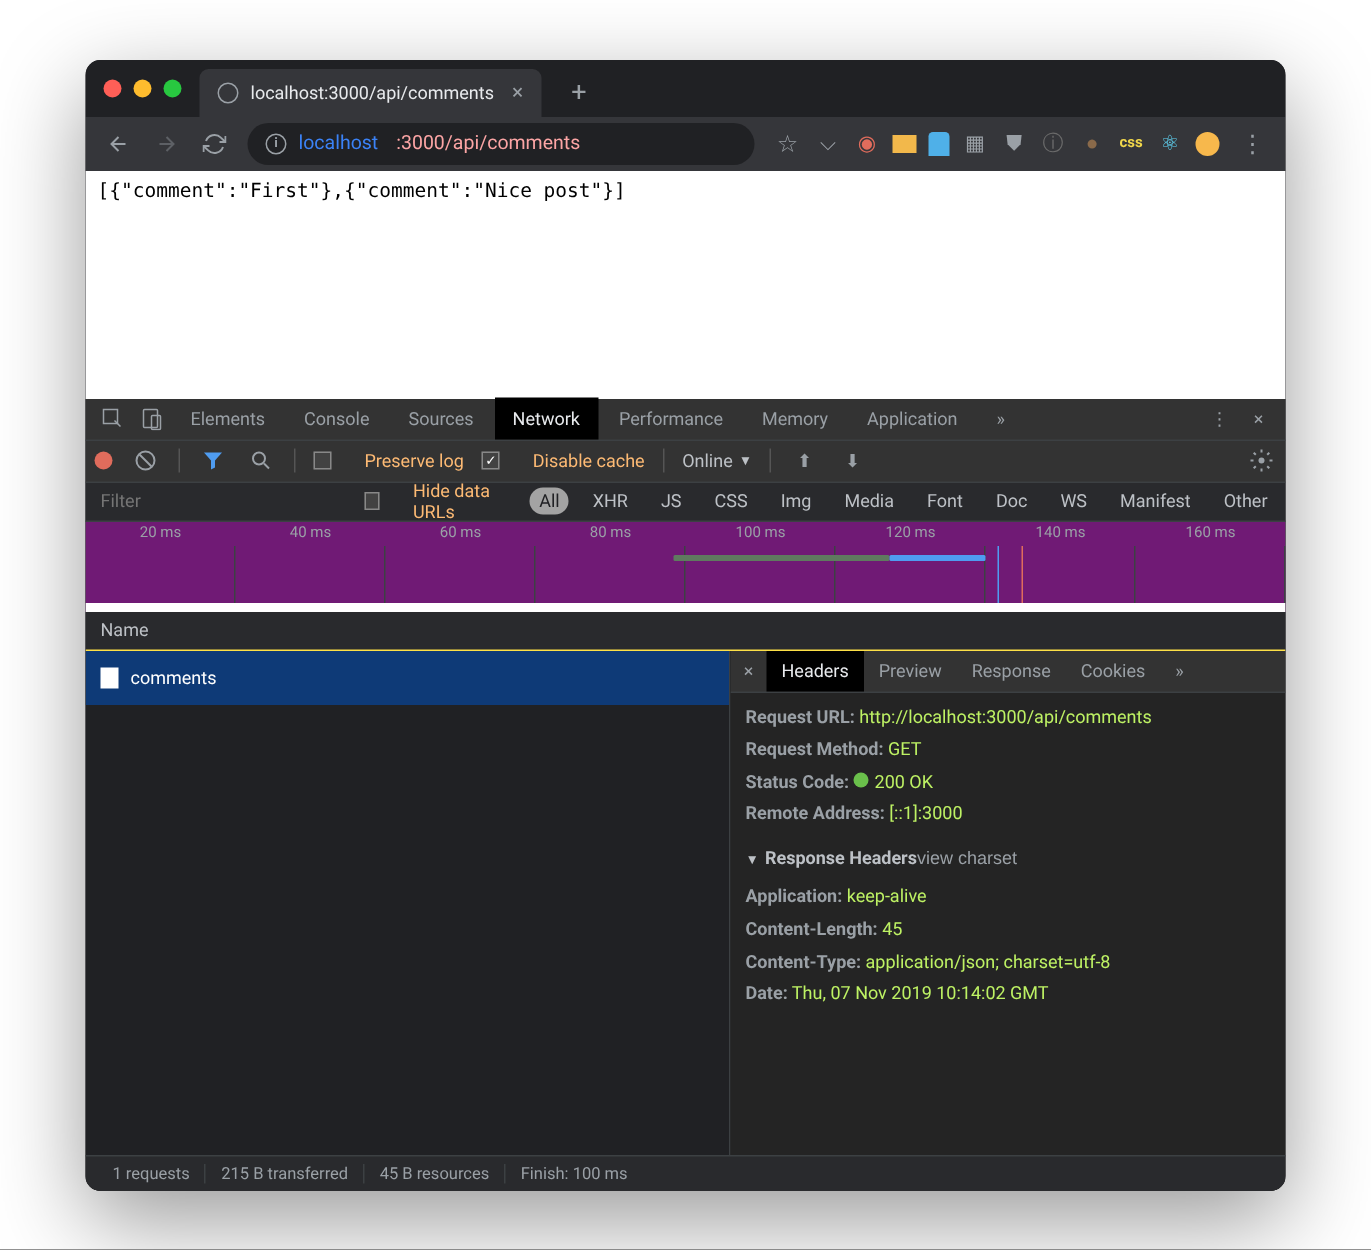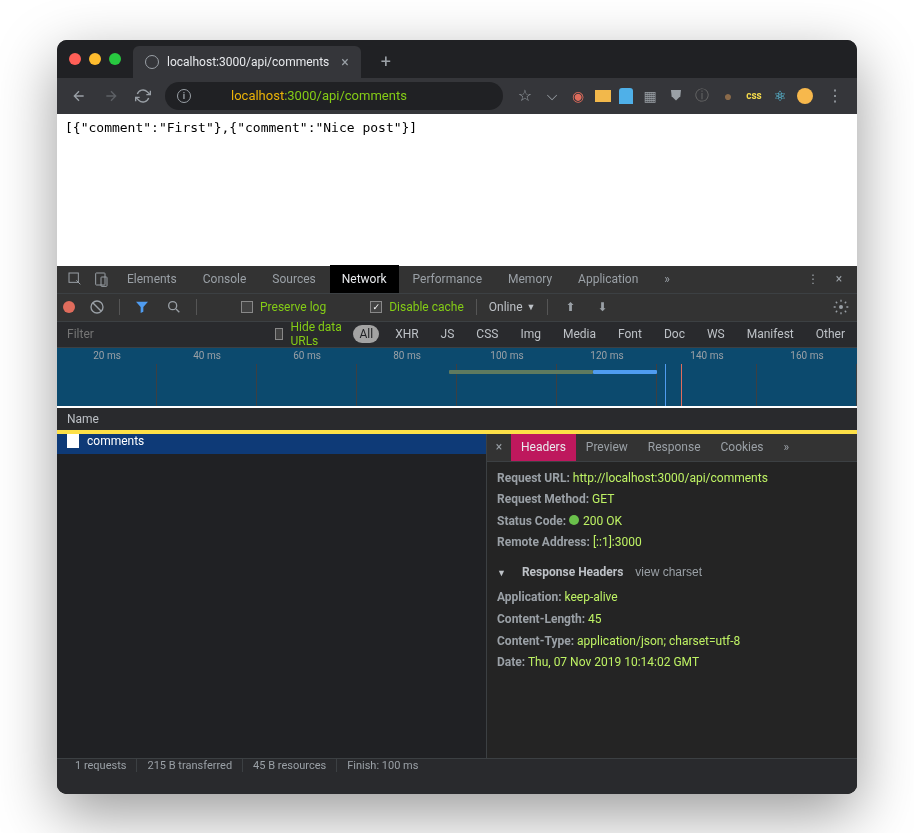--- a/index.html
+++ b/index.html
@@ -15,80 +15,80 @@
 .tab { display: flex; align-items: center; background: #35363a; height: 32px; padding: 0 12px; border-radius: 6px 6px 0 0; margin-top: 6px; gap: 8px; font-size: 12px; color: #e8eaed; }
 .tab .favicon { width: 14px; height: 14px; border: 1.5px solid #9aa0a6; border-radius: 50%; }
 .tab-close { font-size: 14px; color: #9aa0a6; cursor: pointer; margin-left: 4px; }
 .newtab { color: #9aa0a6; font-size: 18px; margin-left: 8px; cursor: pointer; margin-top: 6px; }
 
 .toolbar { height: 36px; background: #35363a; display: flex; align-items: center; padding: 0 8px; gap: 4px; }
 .tbtn { width: 28px; height: 28px; display: flex; align-items: center; justify-content: center; color: #9aa0a6; cursor: pointer; border-radius: 50%; }
 .tbtn.disabled { opacity: 0.4; }
 .omnibox { flex: 1; height: 28px; background: #202124; border-radius: 14px; display: flex; align-items: center; padding: 0 12px; gap: 8px; color: #e8eaed; font-size: 13px; margin: 0 4px; }
 .omnibox .info { width: 14px; height: 14px; border: 1.5px solid #9aa0a6; border-radius: 50%; display: flex; align-items: center; justify-content: center; font-size: 9px; color: #9aa0a6; font-weight: bold; }
-.omnibox .host { color: #eab308; margin-left: 32px; }
-.omnibox .path { color: #84cc16; }
+.omnibox .host { color: #3b82f6; }
+.omnibox .path { color: #fca5a5; padding-left: 12px; }
 .ext-icons { display: flex; gap: 8px; align-items: center; }
 .ext { width: 18px; height: 18px; display: flex; align-items: center; justify-content: center; font-size: 14px; }
 
 .content { background: #fff; flex: 0 0 152px; color: #000; font-family: monospace; font-size: 13px; padding: 6px 8px; white-space: pre; }
 
 .devtools { flex: 1; background: #242424; color: #bdc1c6; display: flex; flex-direction: column; font-size: 12px; }
 .dt-tabs { height: 28px; background: #333333; display: flex; align-items: center; padding: 0 6px; gap: 2px; border-bottom: 1px solid #3c4043; }
 .dt-pick, .dt-dock { width: 24px; height: 24px; display: flex; align-items: center; justify-content: center; color: #9aa0a6; cursor: pointer; }
 .dt-tab { padding: 0 12px; height: 28px; display: flex; align-items: center; color: #9aa0a6; cursor: pointer; }
 .dt-tab.active { background: #000; color: #e8eaed; }
 .dt-tabs .spacer { flex: 1; }
 .dt-more, .dt-settings, .dt-close { width: 24px; height: 24px; display: flex; align-items: center; justify-content: center; color: #9aa0a6; cursor: pointer; }
 
 .net-toolbar { height: 28px; background: #333333; display: flex; align-items: center; padding: 0 6px; gap: 12px; border-bottom: 1px solid #3c4043; }
 .rec { width: 12px; height: 12px; background: #e06c5c; border-radius: 50%; }
 .net-ico { width: 20px; height: 20px; display: flex; align-items: center; justify-content: center; color: #9aa0a6; cursor: pointer; }
 .net-ico.blue { color: #4f9cf0; }
-.chk { display: flex; align-items: center; gap: 7px; color: #84cc16; margin-left: 32px; }
+.chk { display: flex; align-items: center; gap: 22px; color: #fdba74; }
 .chk-box { width: 12px; height: 12px; border: 1px solid #888; display:flex; align-items:center; justify-content:center; font-size:9px; color:#fff; background: #424242; }
 .chk-box.checked::before { content: "✓"; }
 .net-select { color: #bdc1c6; display: flex; align-items: center; gap: 4px; }
 .net-toolbar .spacer { flex: 1; }
 
 .filter-row { height: 26px; background: #292a2d; display: flex; align-items: center; padding: 0 6px; gap: 10px; border-bottom: 1px solid #3c4043; }
 .filter-input { background: transparent; border: none; color: #9aa0a6; font-size: 12px; width: 160px; outline: none; padding: 2px 4px; }
 .type-pill { padding: 0 6px; height: 18px; border-radius: 9px; display: flex; align-items: center; color: #bdc1c6; cursor: pointer; }
 .type-pill.active { background: #a3a3a3; color: #202124; }
 
-.timeline { height: 60px; background: #0c4a6e; border-bottom: 2px solid #ffffff; position: relative; }
+.timeline { height: 60px; background: #701a75; border-bottom: 6px solid #ffffff; position: relative; }
 .timeline-labels { display: flex; position: absolute; top: 2px; left: 0; right: 0; font-size: 10px; color: #9aa0a6; }
 .timeline-labels span { flex: 1; text-align: center; }
 .timeline-grid { position: absolute; top: 16px; left: 0; right: 0; bottom: 0; display: flex; }
 .timeline-grid div { flex: 1; border-right: 1px solid #3c4043; }
 .tl-bar1 { position:absolute; top: 22px; left: 49%; width: 18%; height: 4px; background: linear-gradient(#5f7a5f, #5f7a5f); border-radius:1px;}
 .tl-bar2 { position:absolute; top: 22px; left: 67%; width: 8%; height: 4px; background: #4f9cf0; border-radius:1px;}
 .tl-line { position:absolute; top: 16px; bottom:0; width:1px; background:#4f9cf0; left:76%; }
 .tl-line2 { position:absolute; top: 16px; bottom:0; width:1px; background:#e06c5c; left:78%; }
 
-.table-head { height: 26px; background: #292a2d; display: flex; align-items: center; padding: 0 10px; color: #bdc1c6; border-bottom: 4px solid #fde047; }
+.table-head { height: 26px; background: #292a2d; display: flex; align-items: center; padding: 0 10px; color: #bdc1c6; border-bottom: 1px solid #fde047; }
 
 .net-body { flex: 1; display: flex; overflow: hidden; }
 .req-list { width: 430px; background: #202124; border-right: 1px solid #3c4043; }
-.req-row { height: 20px; display: flex; align-items: flex-start; padding: 0 10px; gap: 8px; color: #fff; background: #0e3a77; font-size: 12px; cursor: pointer; }
+.req-row { height: 36px; display: flex; align-items: center; padding: 0 10px; gap: 8px; color: #fff; background: #0e3a77; font-size: 12px; cursor: pointer; }
 .req-row .file-ico { width: 12px; height: 14px; background: #fff; }
 .detail { flex: 1; background: #242424; display: flex; flex-direction: column; overflow: hidden; }
 .detail-tabs { height: 28px; background: #333333; display: flex; align-items: center; border-bottom: 1px solid #3c4043; }
 .detail-tabs .close { width: 24px; text-align:center; color:#9aa0a6; cursor:pointer; }
 .dtab { padding: 0 10px; height: 28px; display: flex; align-items: center; color: #9aa0a6; cursor: pointer; }
-.dtab.active { background: #be185d; color: #e8eaed; }
+.dtab.active { background: #000000; color: #e8eaed; }
 .detail-body { flex: 1; overflow: auto; padding: 6px 10px; font-family: Menlo, monospace; font-size: 12px; line-height: 1.8; }
 .kv .k { color: #9aa0a6; font-weight: bold; }
 .kv .v { color: #bef264; }
 .status-dot { display:inline-block; width:10px; height:10px; background:#6ac04b; border-radius:50%; margin-right:4px;}
-.section-head { color: #bdc1c6; display:flex; gap: 12px; align-items:center; margin-top:8px; margin-bottom:4px;}
+.section-head { color: #bdc1c6; display:flex; gap: 0; align-items:center; margin-top:8px; margin-bottom:4px;}
 .section-head .tri::before { content:"▼"; font-size:9px; margin-right:4px;}
 .section-head .vs { color: #9aa0a6; font-weight:normal; font-family: -apple-system, sans-serif; cursor:pointer;}
 
-.status-bar { height: 36px; background: #292a2d; border-top: 1px solid #3c4043; display: flex; align-items: flex-start; padding: 0 8px; color: #9aa0a6; font-size: 11px; }
+.status-bar { height: 24px; background: #292a2d; border-top: 1px solid #3c4043; display: flex; align-items: center; padding: 0 8px; color: #9aa0a6; font-size: 11px; }
 .status-bar span { padding: 0 10px; border-right: 1px solid #3c4043; }
 .status-bar span:last-child { border-right: none; }
 
 svg { width: 16px; height: 16px; }
 </style>
 </head>
 <body>
 
 <div class="window">
 

